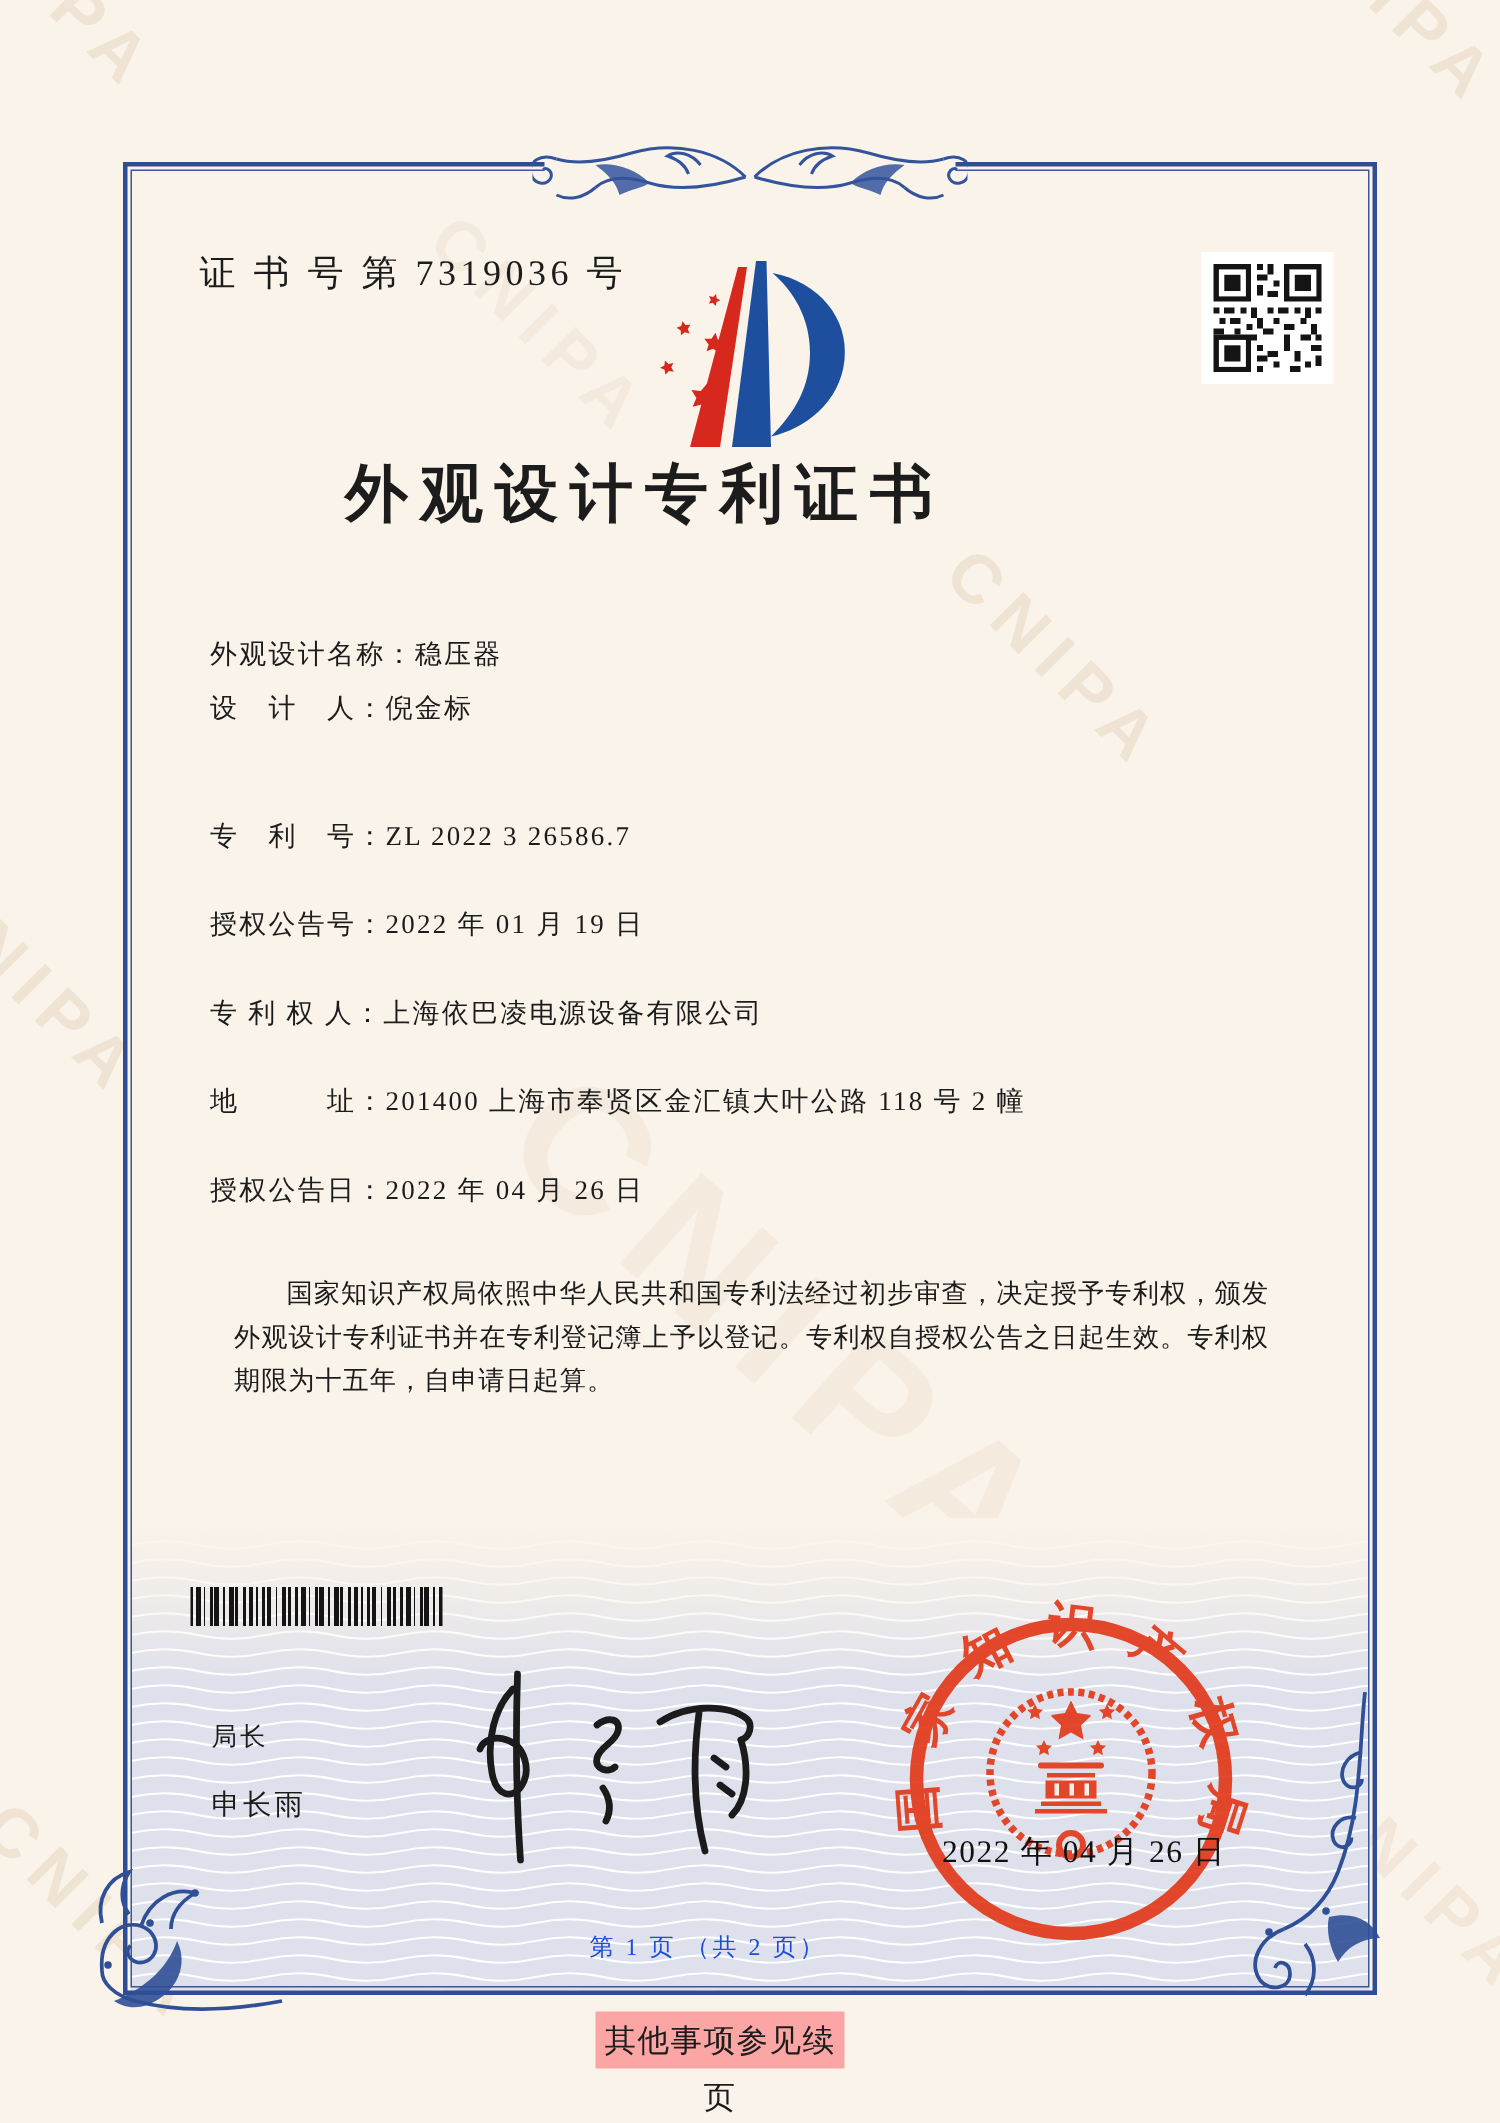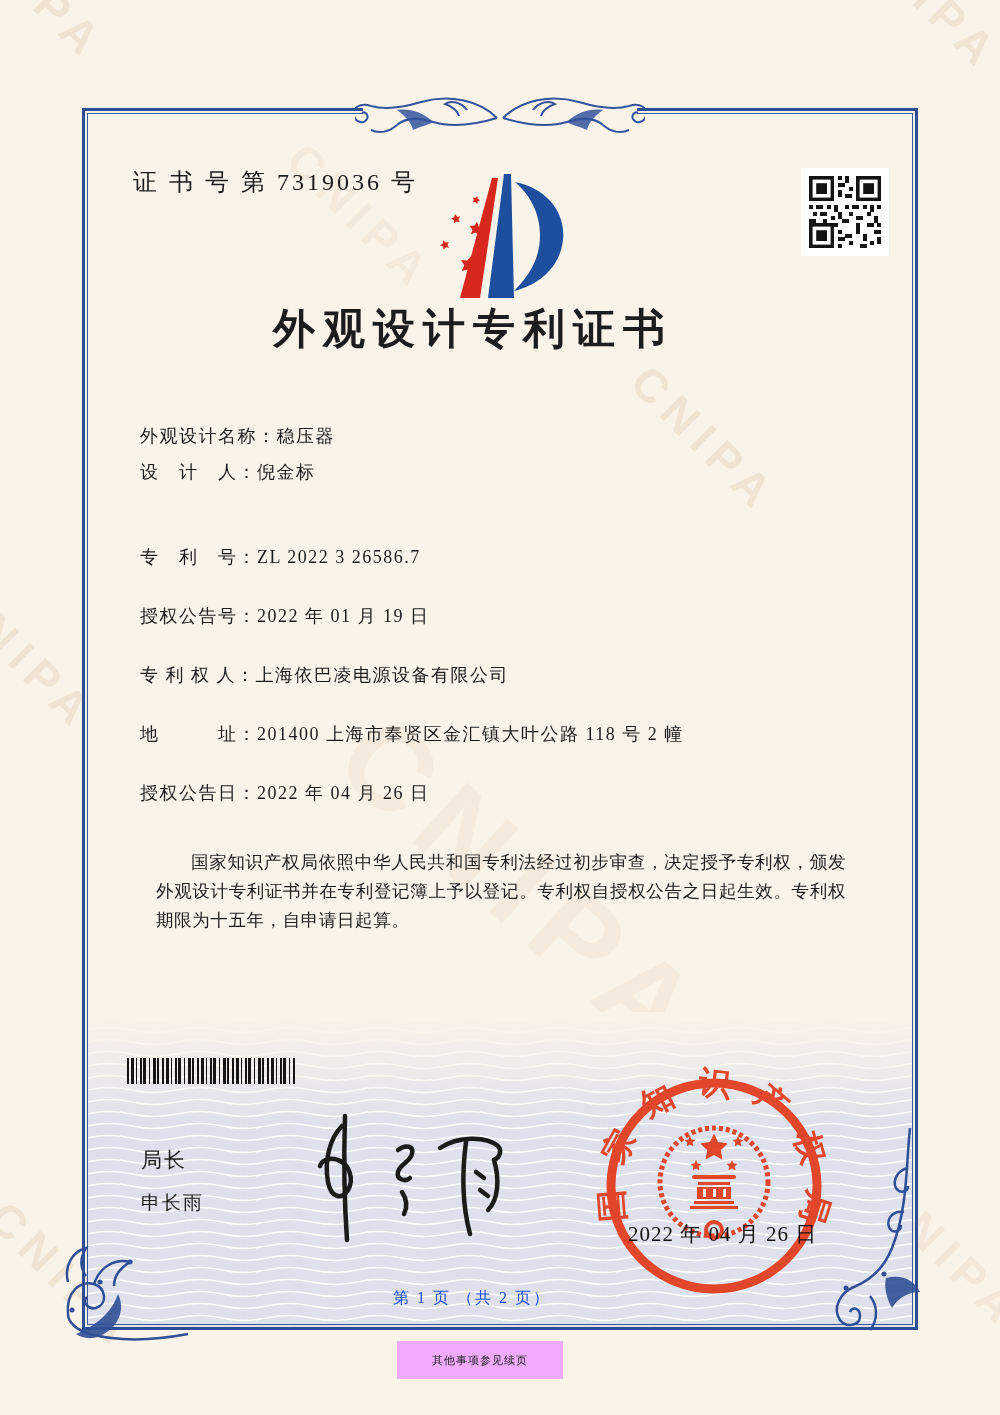--- a/index.html
+++ b/index.html
@@ -23,48 +23,48 @@
     position:absolute;left:82px;top:108px;width:836px;height:1222px;
     border:3.5px solid #2e4d92;box-sizing:border-box;
   }
   .frame-inner{
     position:absolute;left:2px;top:2px;right:2px;bottom:2px;
     border:1.5px solid #3a579c;
   }
   .cert-no{position:absolute;left:133px;top:166px;font-size:24px;letter-spacing:3px;}
   .title{
     position:absolute;left:0;top:301px;width:860px;text-align:center;
-    font-size:42px;font-weight:bold;letter-spacing:8px;padding-left:43px;
+    font-size:42px;font-weight:bold;letter-spacing:8px;
   }
   .row{position:absolute;left:140px;width:760px;font-size:18px;letter-spacing:1.5px;white-space:nowrap;}
   .row .col2{position:absolute;left:375px;top:0;}
   .paras{position:absolute;left:139px;top:831px;width:724px;}
   .paras p{
     margin:17px;font-size:17.5px;line-height:29px;letter-spacing:0.6px;
     text-align:justify;text-indent:2em;
   }
   .barcode{
     position:absolute;left:127px;top:1058px;width:168px;height:26px;
     background:repeating-linear-gradient(90deg,
       #141414 0 2px, rgba(0,0,0,0) 2px 4px,
       #141414 4px 7px, rgba(0,0,0,0) 7px 9px,
       #141414 9px 10px, rgba(0,0,0,0) 10px 13px,
       #141414 13px 15px, rgba(0,0,0,0) 15px 16px,
       #141414 16px 19px, rgba(0,0,0,0) 19px 22px,
       #141414 22px 23px, rgba(0,0,0,0) 23px 26px,
       #141414 26px 29px, rgba(0,0,0,0) 29px 30px,
       #141414 30px 32px, rgba(0,0,0,0) 32px 35px);
   }
-  .director-label{position:absolute;left:141px;top:1146px;font-size:21px;letter-spacing:2px;}
+  .director-label{position:absolute;left:141px;top:1146px;font-size:17px;letter-spacing:2px;}
   .director-name{position:absolute;left:141px;top:1190px;font-size:19px;letter-spacing:2px;font-family:Liberation Serif, serif;}
   .seal-date{position:absolute;left:628px;top:1220px;font-size:21px;letter-spacing:1px;color:#111;}
   .page-info{position:absolute;left:393px;top:1288px;font-size:16px;letter-spacing:2px;color:#1d4ed8;}
   .cont-note{
     position:absolute;left:397px;top:1341px;width:166px;height:38px;
-    background:#f0abfc;text-align:center;line-height:38px;font-size:11px;letter-spacing:1px;
+    background:#fca5a5;text-align:center;line-height:38px;font-size:21px;letter-spacing:1px;
   }
   .qr-wrap{position:absolute;left:801px;top:168px;width:88px;height:88px;background:#fff;}
   svg{display:block;}
 </style>
 </head>
 <body>
 
 <span class="wm" style="left:-60px;top:-40px">CNIPA</span>
 <span class="wm" style="left:835px;top:-30px">CNIPA</span>
 <span class="wm" style="left:268px;top:190px;color:rgba(186,148,108,0.10)">CNIPA</span>

